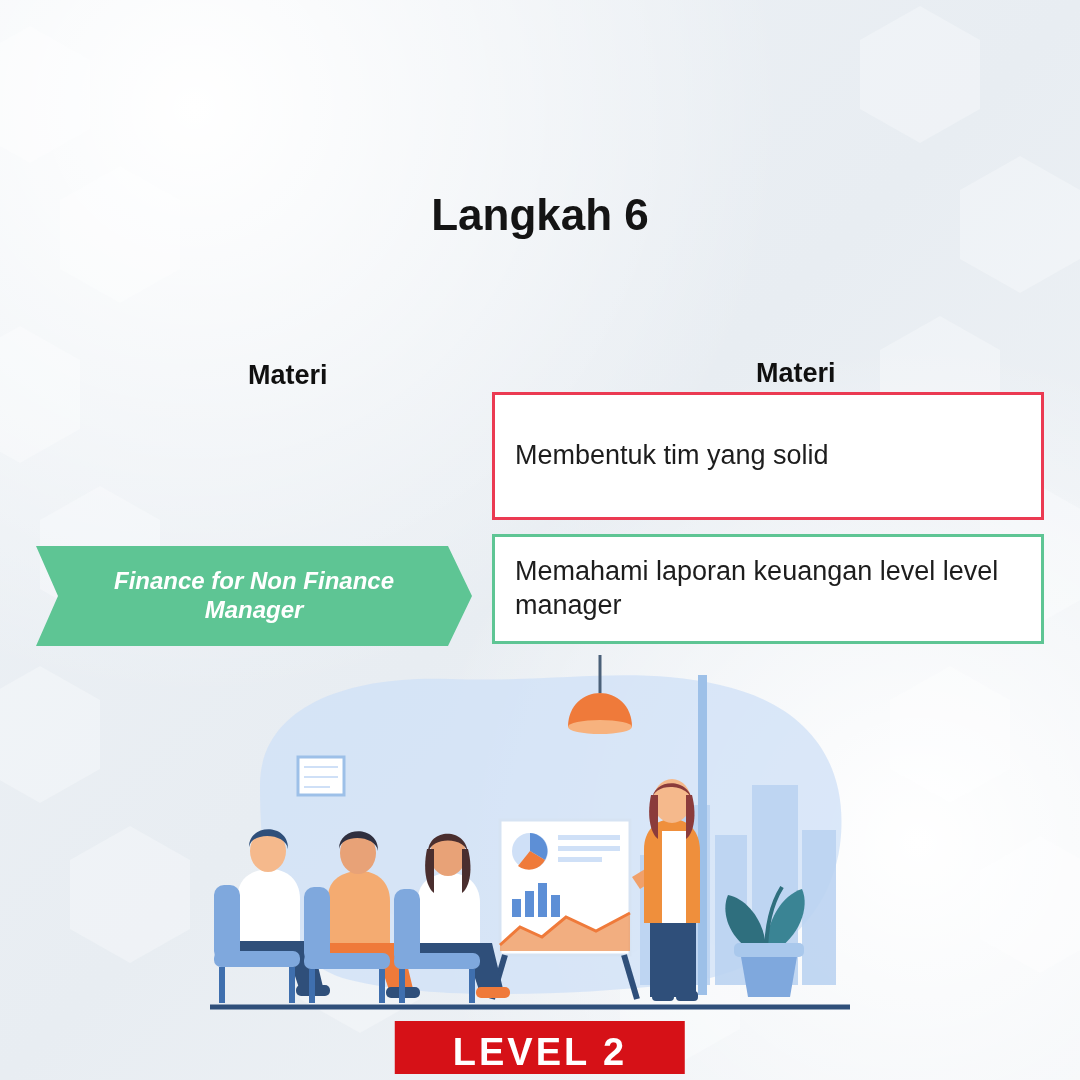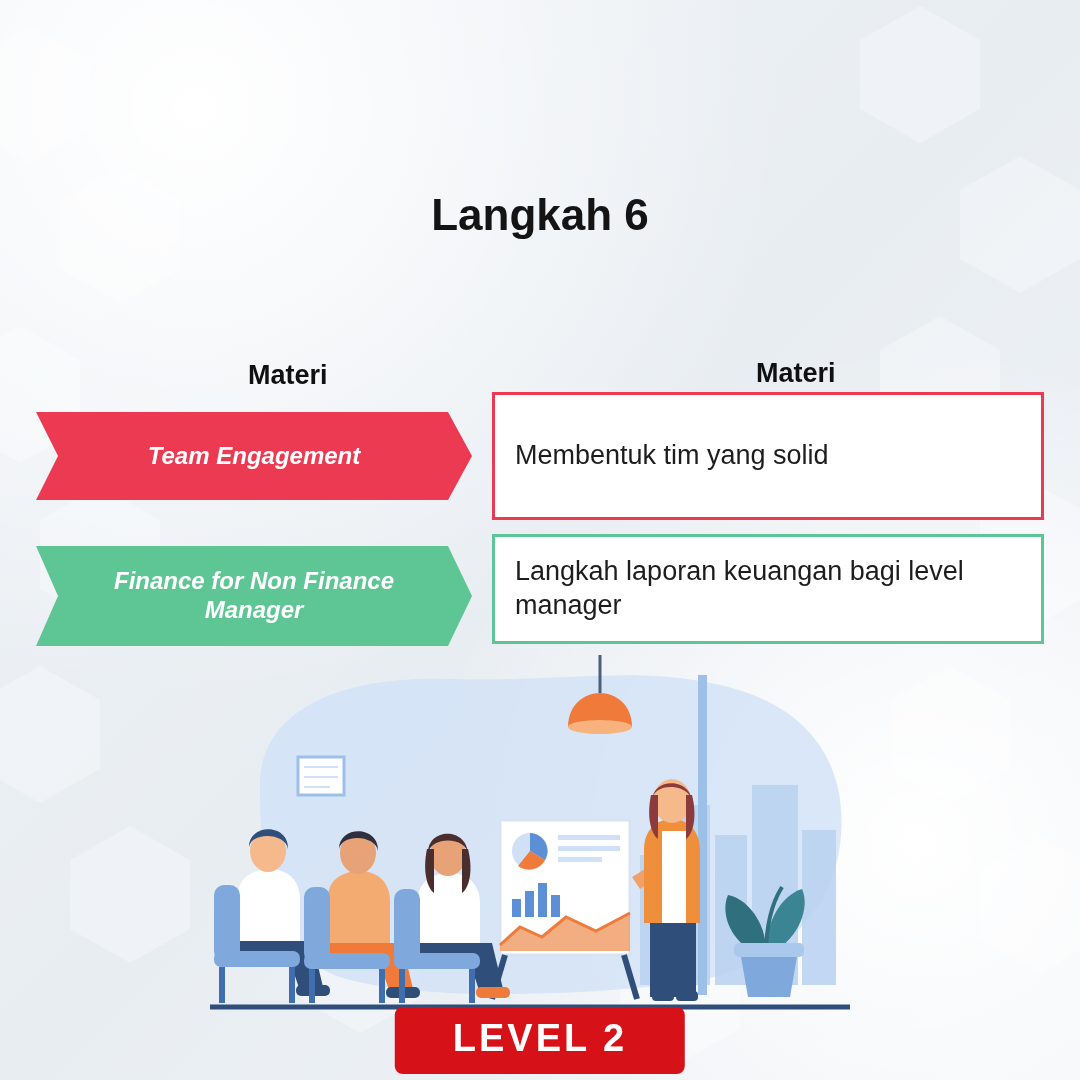--- a/index.html
+++ b/index.html
@@ -156,22 +156,22 @@
     height: 370px;
   }
 
   
   .level-badge {
     position: absolute;
     left: 50%;
     transform: translateX(-50%);
     bottom: 6px;
     background: #d61117;
-    border-radius: 8px;
-    padding: 10px 58px 14px;
+    border-radius: 0;
+    padding: 10px 58px 0;
     text-align: center;
   }
   .level-badge .txt {
     color: #ffffff;
     font-size: 38px;
     font-weight: bold;
     letter-spacing: 3px;
   }
 </style>
 </head>
@@ -196,25 +196,24 @@
     <div class="hex" style="left:620px; top:960px;"></div>
   </div>
 
 
   <div class="langkah">Langkah 6</div>
 
 
   <div class="col-head materi">Materi</div>
   <div class="col-head tujuan">Materi</div>
 
-  <div class="tag row1">Team Engagement</div>
   <div class="goal row1">Membentuk tim yang solid</div>
 
   <div class="tag row2">Finance for Non Finance Manager</div>
-  <div class="goal row2">Langkah laporan keuangan bagi level manager</div>
+  <div class="goal row2">Memahami laporan keuangan level level manager</div>
 
   <div class="illustration">
     <svg viewBox="0 0 680 370" width="680" height="370" xmlns="http://www.w3.org/2000/svg">
 
       <path d="M60 130 C60 50, 150 20, 250 24 C360 28, 430 10, 520 30 C610 50, 650 110, 640 190 C630 265, 570 320, 470 330 C360 341, 230 345, 150 325 C70 305, 60 210, 60 130 Z" fill="#cfe0f7" opacity="0.75"></path>
 
       <g fill="#bcd4f2" opacity="0.9">
         <rect x="470" y="150" width="40" height="180"></rect>
         <rect x="515" y="180" width="32" height="150"></rect>
         <rect x="552" y="130" width="46" height="200"></rect>

